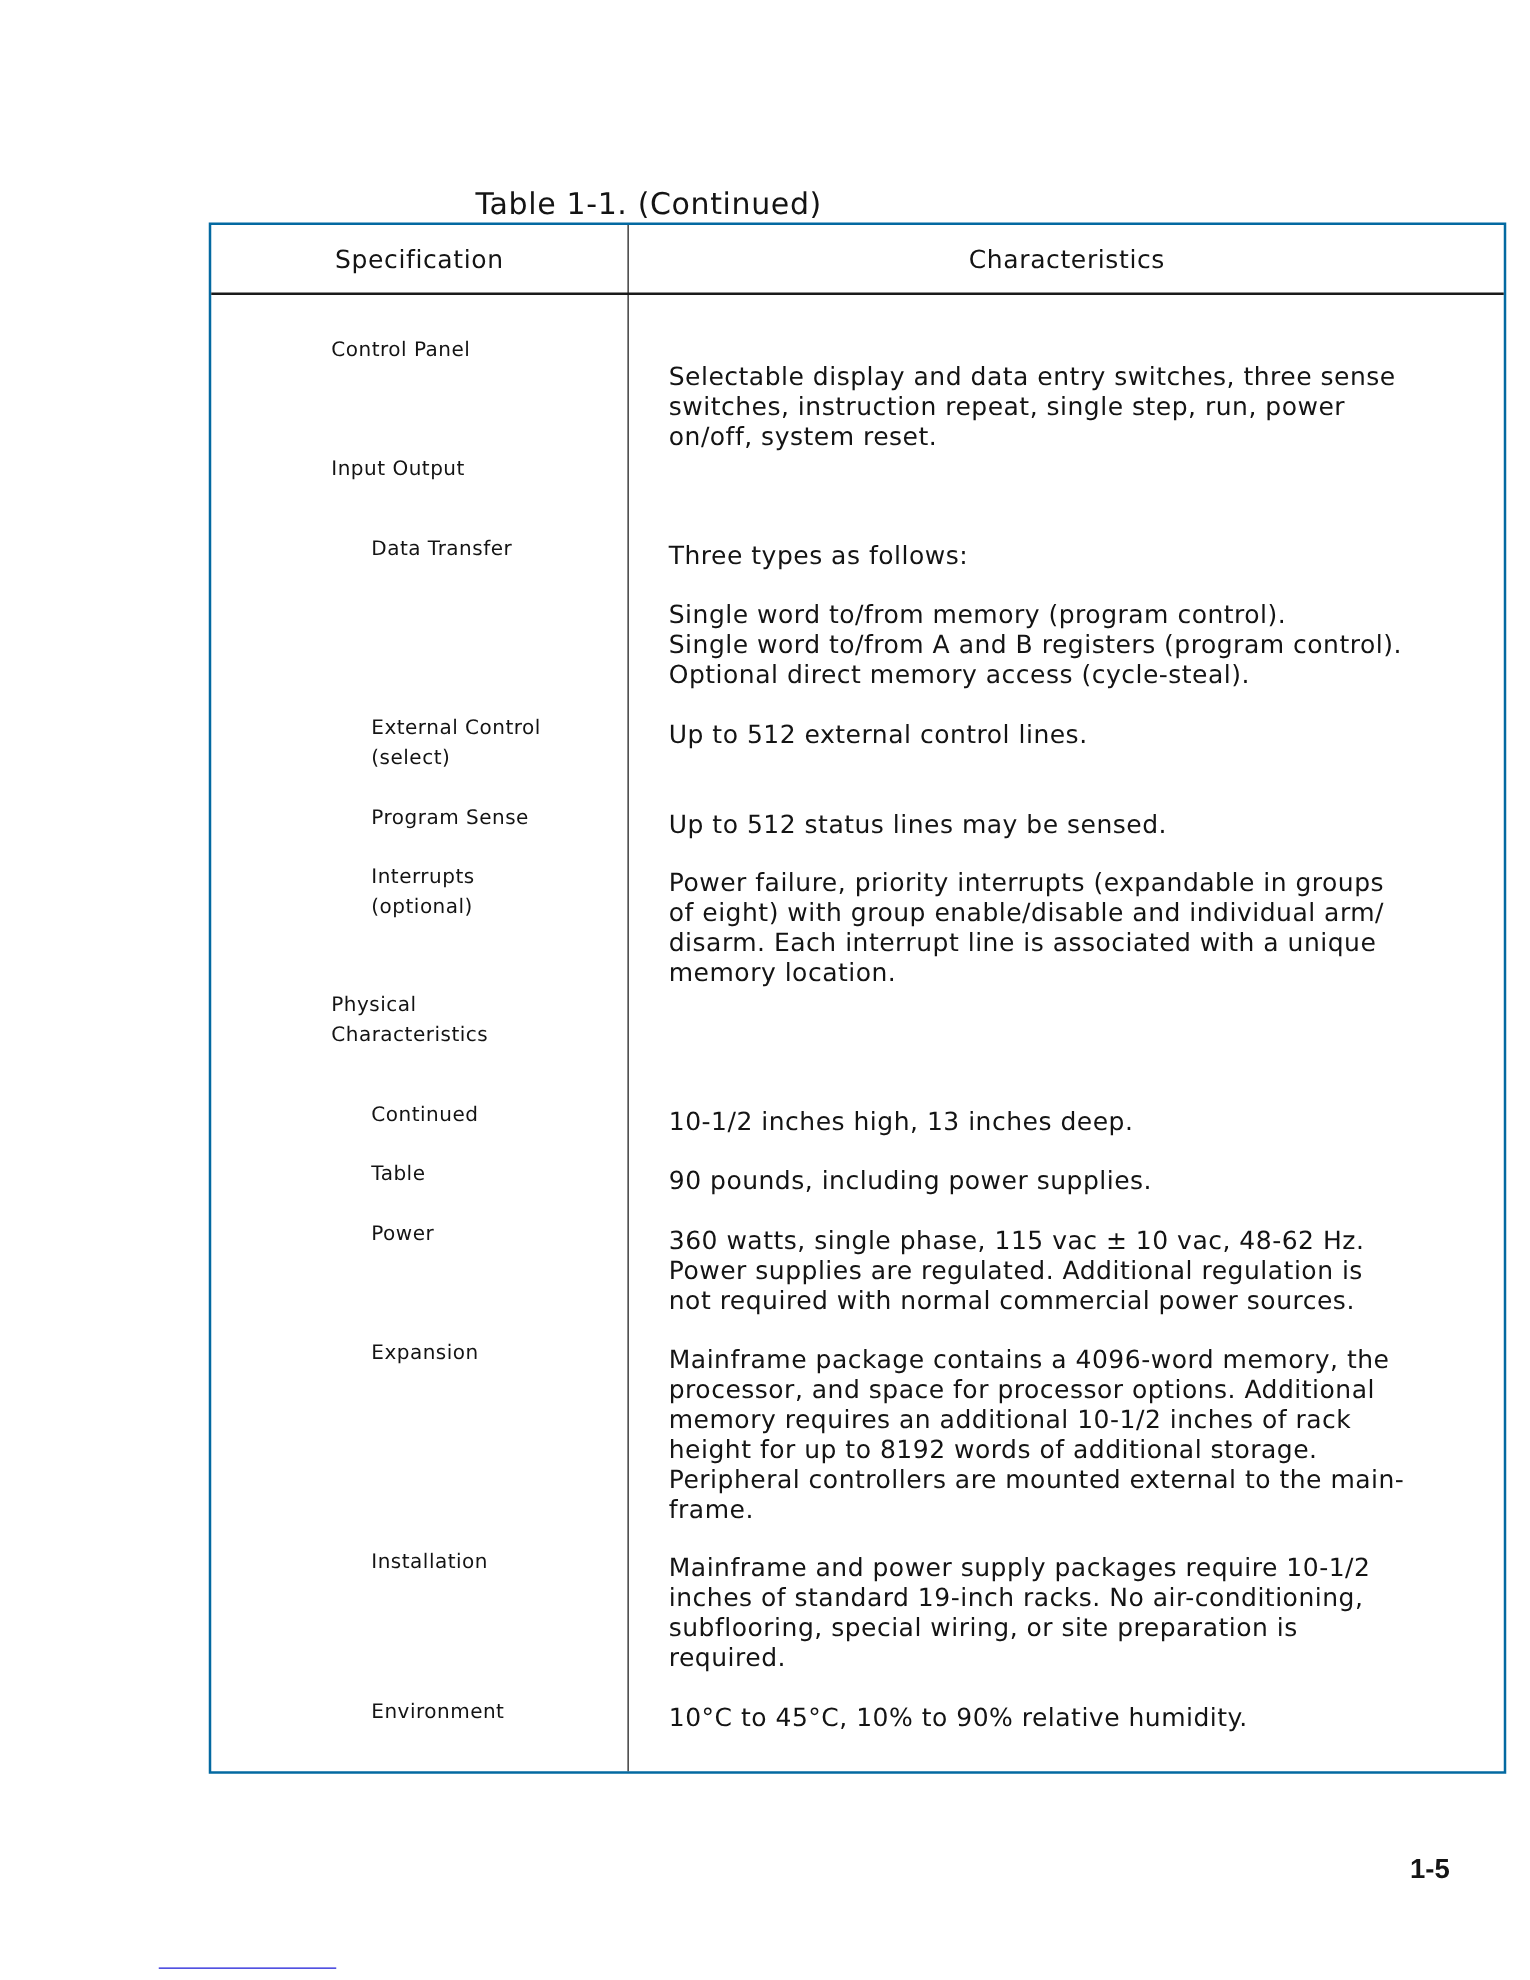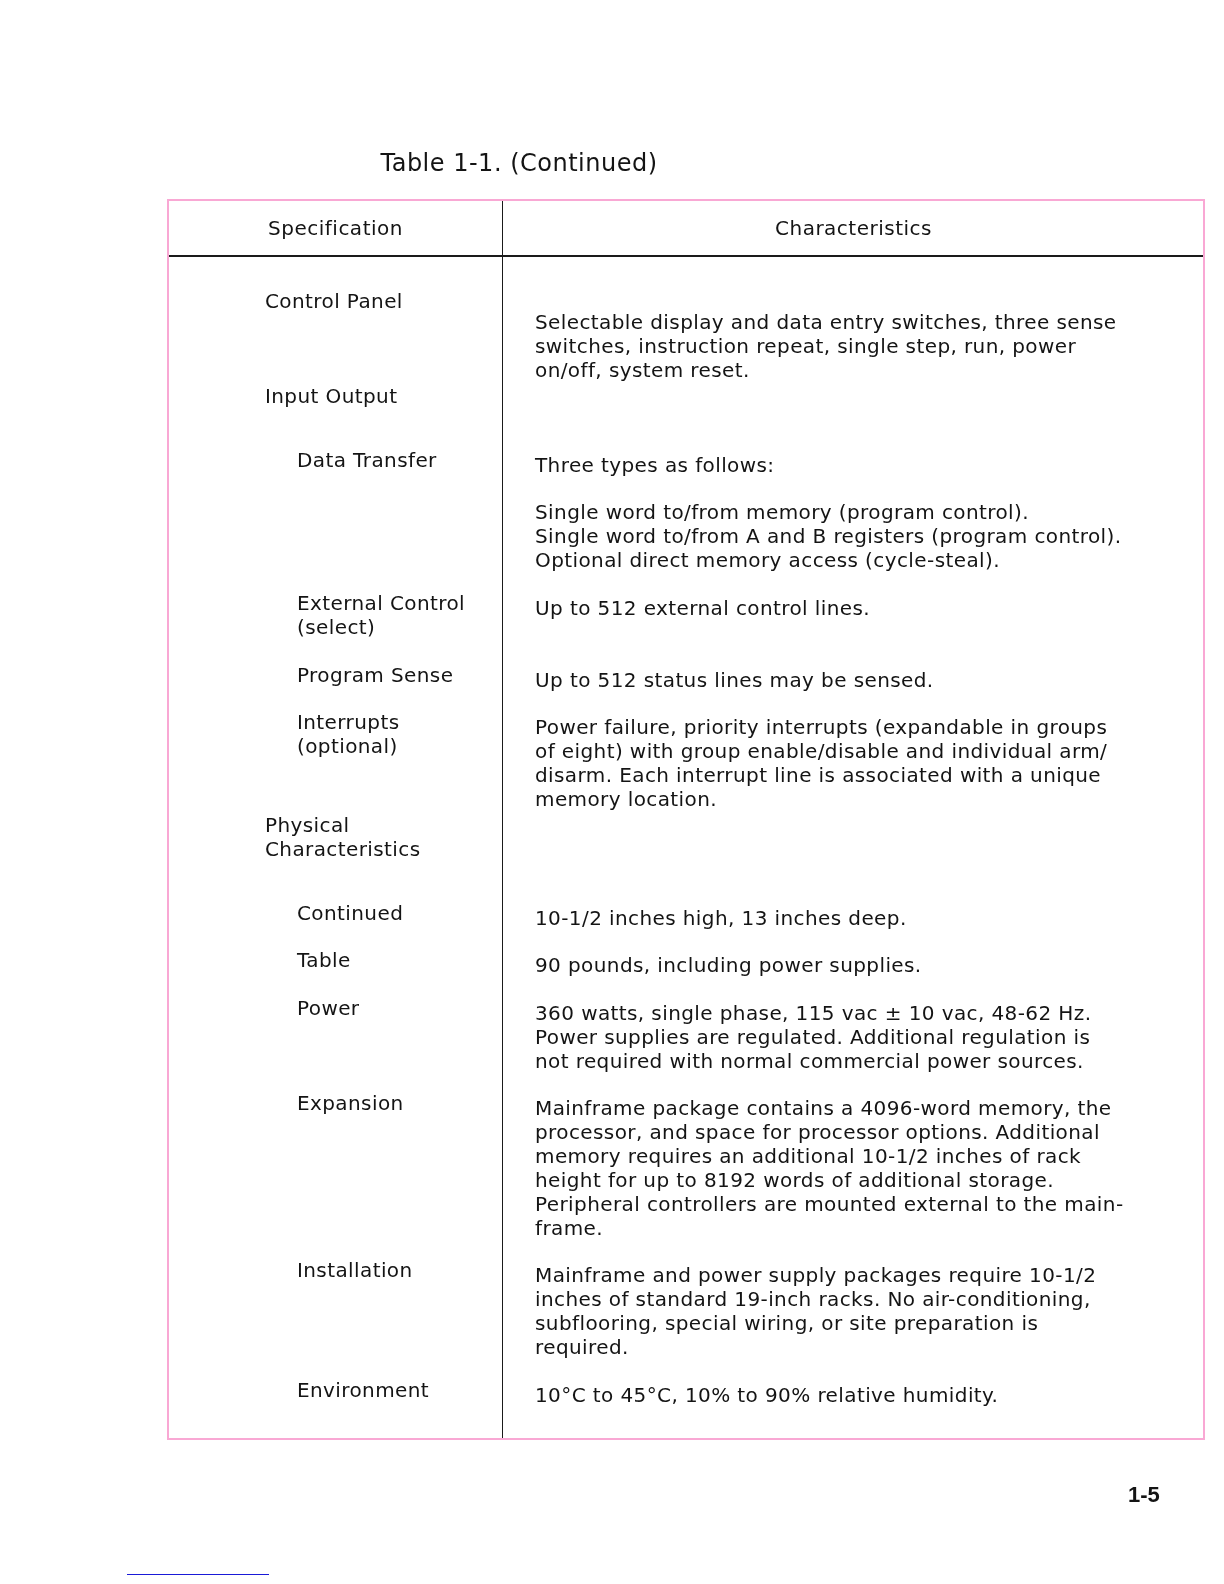--- a/index.html
+++ b/index.html
@@ -1,27 +1,27 @@
 <!DOCTYPE html>
 <html><head>
 <meta charset="utf-8">
 <style>
   html, body { margin: 0; padding: 0; background: #ffffff; }
   body { width: 1224px; height: 1584px; position: relative; overflow: hidden;
          font-family: "DejaVu Sans", sans-serif; color: #141414; }
   .caption { position: absolute; top: 134px; left: 0; width: 1038px; text-align: center;
              font-size: 24px; letter-spacing: 0.5px; margin-top: 15px; }
-  .table { position: absolute; left: 167px; top: 199px; width: 1038px; height: 1241px;
-           border: 2px solid #f9a8d4; box-sizing: border-box; }
+  .table { position: absolute; left: 167px; top: 178px; width: 1038px; height: 1241px;
+           border: 2px solid #0369a1; box-sizing: border-box; }
   .divider-v { position: absolute; left: 333px; top: 0; bottom: 0; width: 0; border-left: 1.5px solid #1a1a1a; }
   .header-line { position: absolute; left: 0; right: 0; top: 54px; height: 0; border-top: 2px solid #1a1a1a; }
   .th { position: absolute; top: 15px; font-size: 20px; letter-spacing: 0.5px; text-align: center; }
   .th-spec { left: 0; width: 333px; }
   .th-char { left: 335px; right: 0; }
-  .spec { position: absolute; font-size: 20px; line-height: 24px; letter-spacing: 0.4px; white-space: pre-line; }
+  .spec { position: absolute; font-size: 16px; line-height: 24px; letter-spacing: 0.4px; white-space: pre-line; }
   .spec.l0 { left: 96px; }
   .spec.l1 { left: 128px; margin-top: 16px; }
   .char { position: absolute; left: 366px; width: 610px; font-size: 20px; line-height: 24px; letter-spacing: 0.4px; white-space: pre-line; margin-top: 21px; }
   .page-num { position: absolute; left: 1128px; top: 1482px; font-size: 22px; font-weight: bold; font-family: "Liberation Sans", sans-serif; }
   .blue-line { position: absolute; left: 127px; top: 1574px; width: 142px; height: 0; border-top: 1.5px solid #1a1ad8; }
 </style>
 </head>
 <body>
 
 <div class="caption">Table 1-1.  (Continued)</div>

